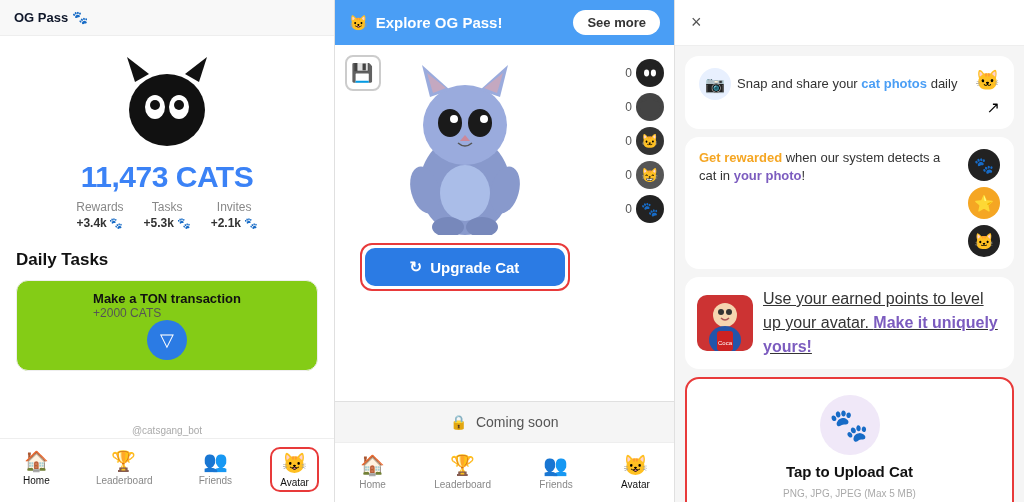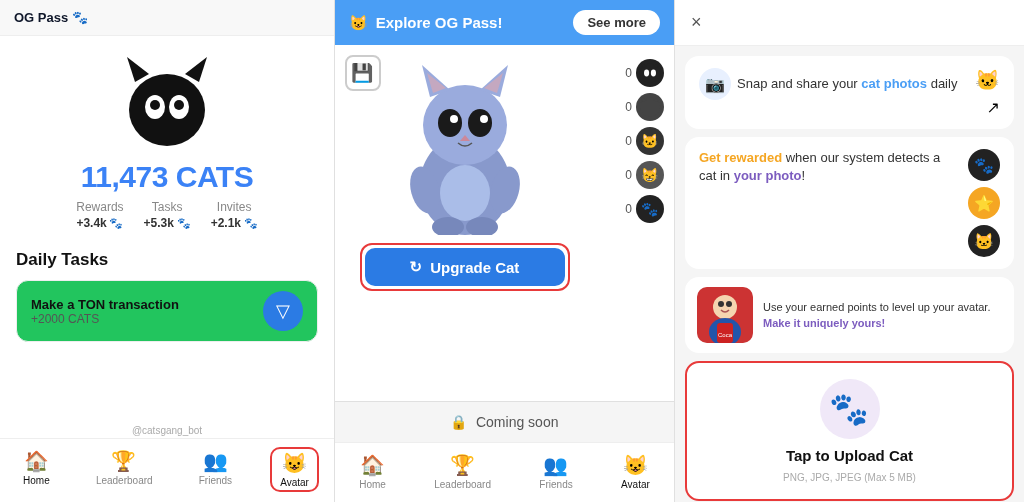--- a/index.html
+++ b/index.html
@@ -84,27 +84,28 @@
 
     .daily-tasks {
       padding: 12px 16px 6px;
       font-size: 17px;
       font-weight: 700;
       color: #111;
     }
 
     .task-card {
       margin: 4px 16px;
-      background: #22c55e;
+      background: #84cc16;
       border-radius: 12px;
       padding: 10px 14px;
       display: flex;
       align-items: center;
       justify-content: space-between;
       border: 1px solid #eee;
+      flex-direction: column;
     }
     .task-info { display: flex; flex-direction: column; }
     .task-title { font-size: 13px; font-weight: 600; color: #111; }
     .task-reward { font-size: 12px; color: #555; }
 
     .task-btn {
       width: 40px;
       height: 40px;
       border-radius: 50%;
       background: #2b7be4;
@@ -390,23 +391,24 @@
       border-radius: 10px;
       overflow: hidden;
       flex-shrink: 0;
       background: #e8e8e8;
       display: flex;
       align-items: center;
       justify-content: center;
       font-size: 30px;
     }
     .avatar-card-text {
-      font-size: 11px;
+      font-size: 16px;
       color: #333;
       line-height: 1.5;
+      text-decoration: underline;
     }
     .avatar-card-text .make-unique {
       color: #7c5cbf;
       font-weight: 600;
     }
 
     .upload-card {
       background: #fff;
       border-radius: 14px;
       border: 2.5px solid #e83a3a;

